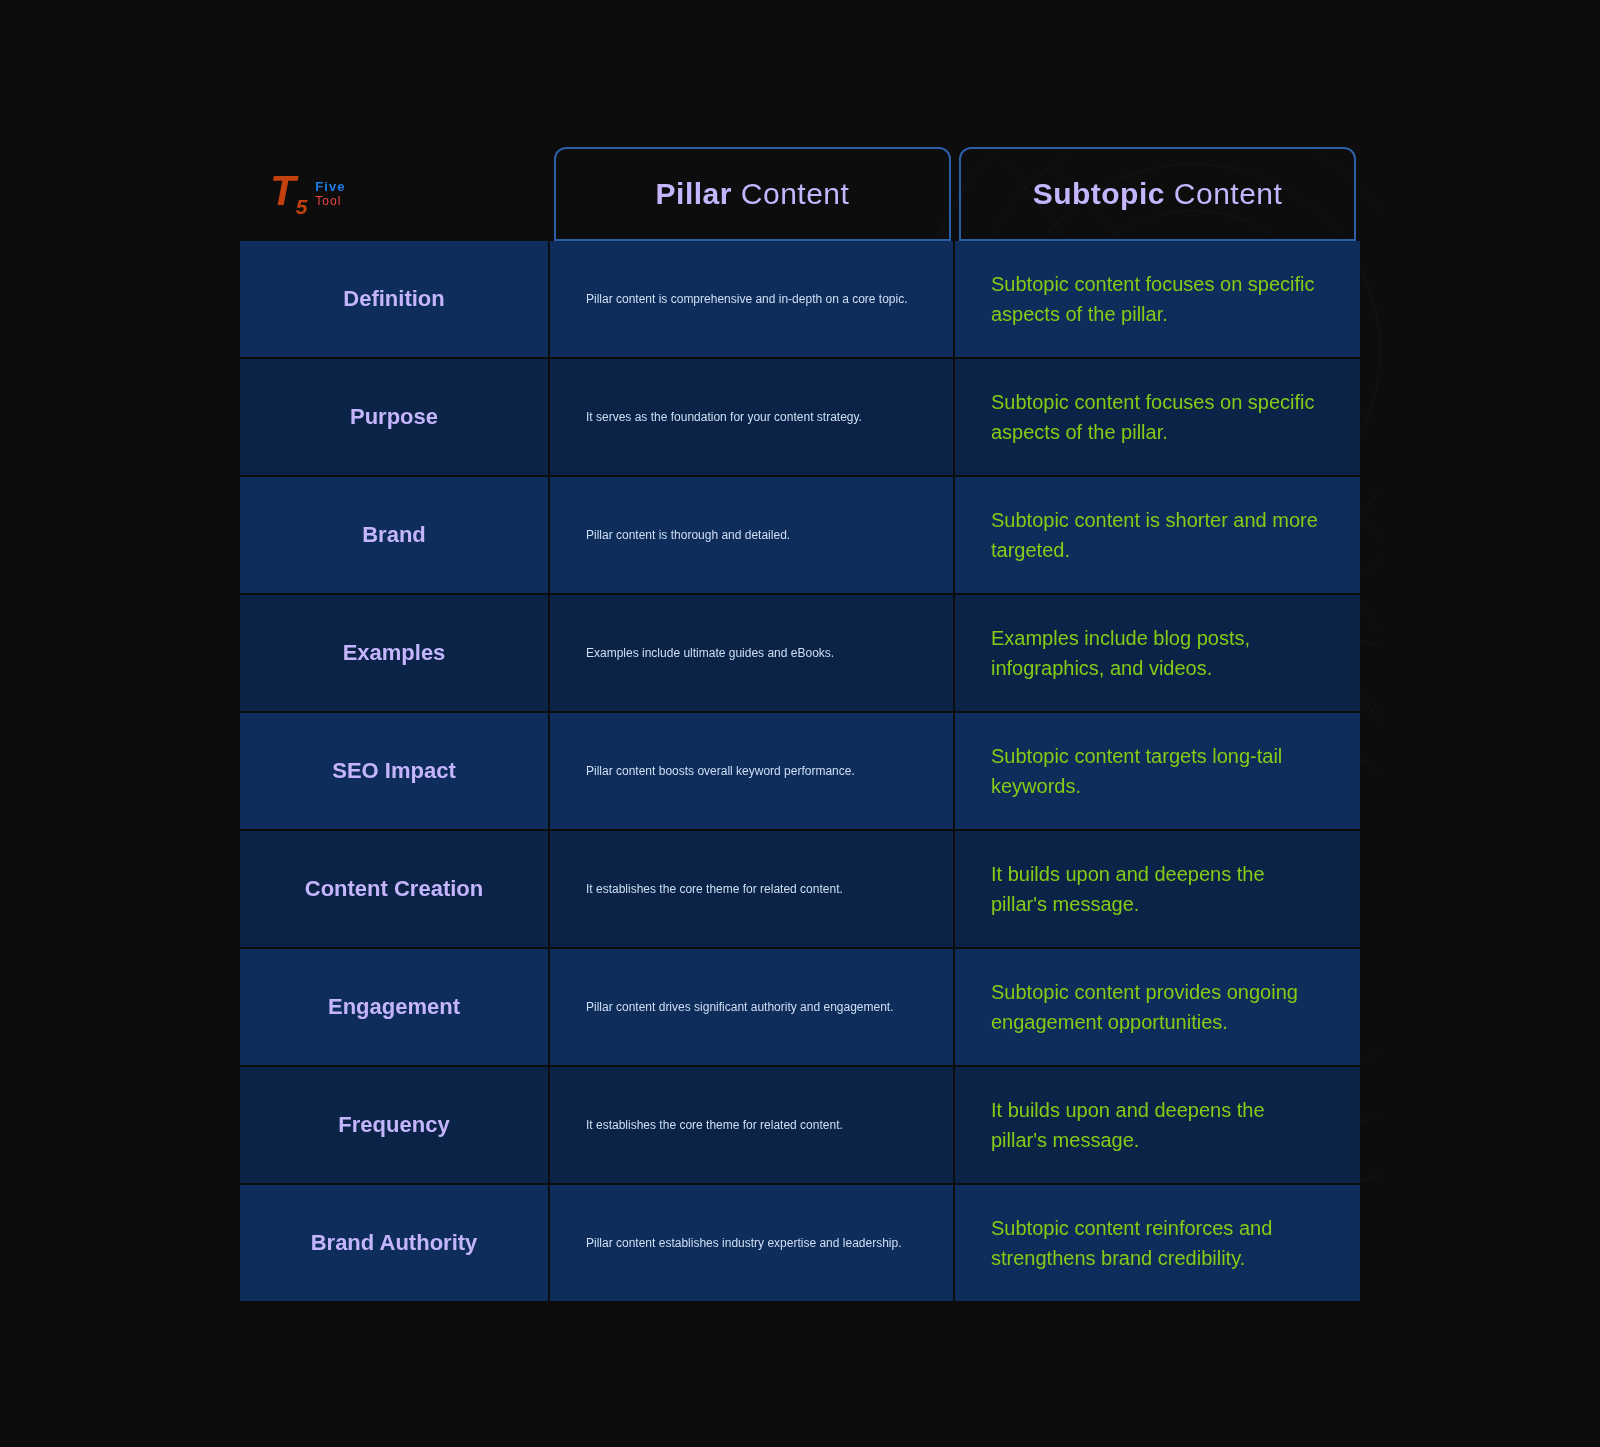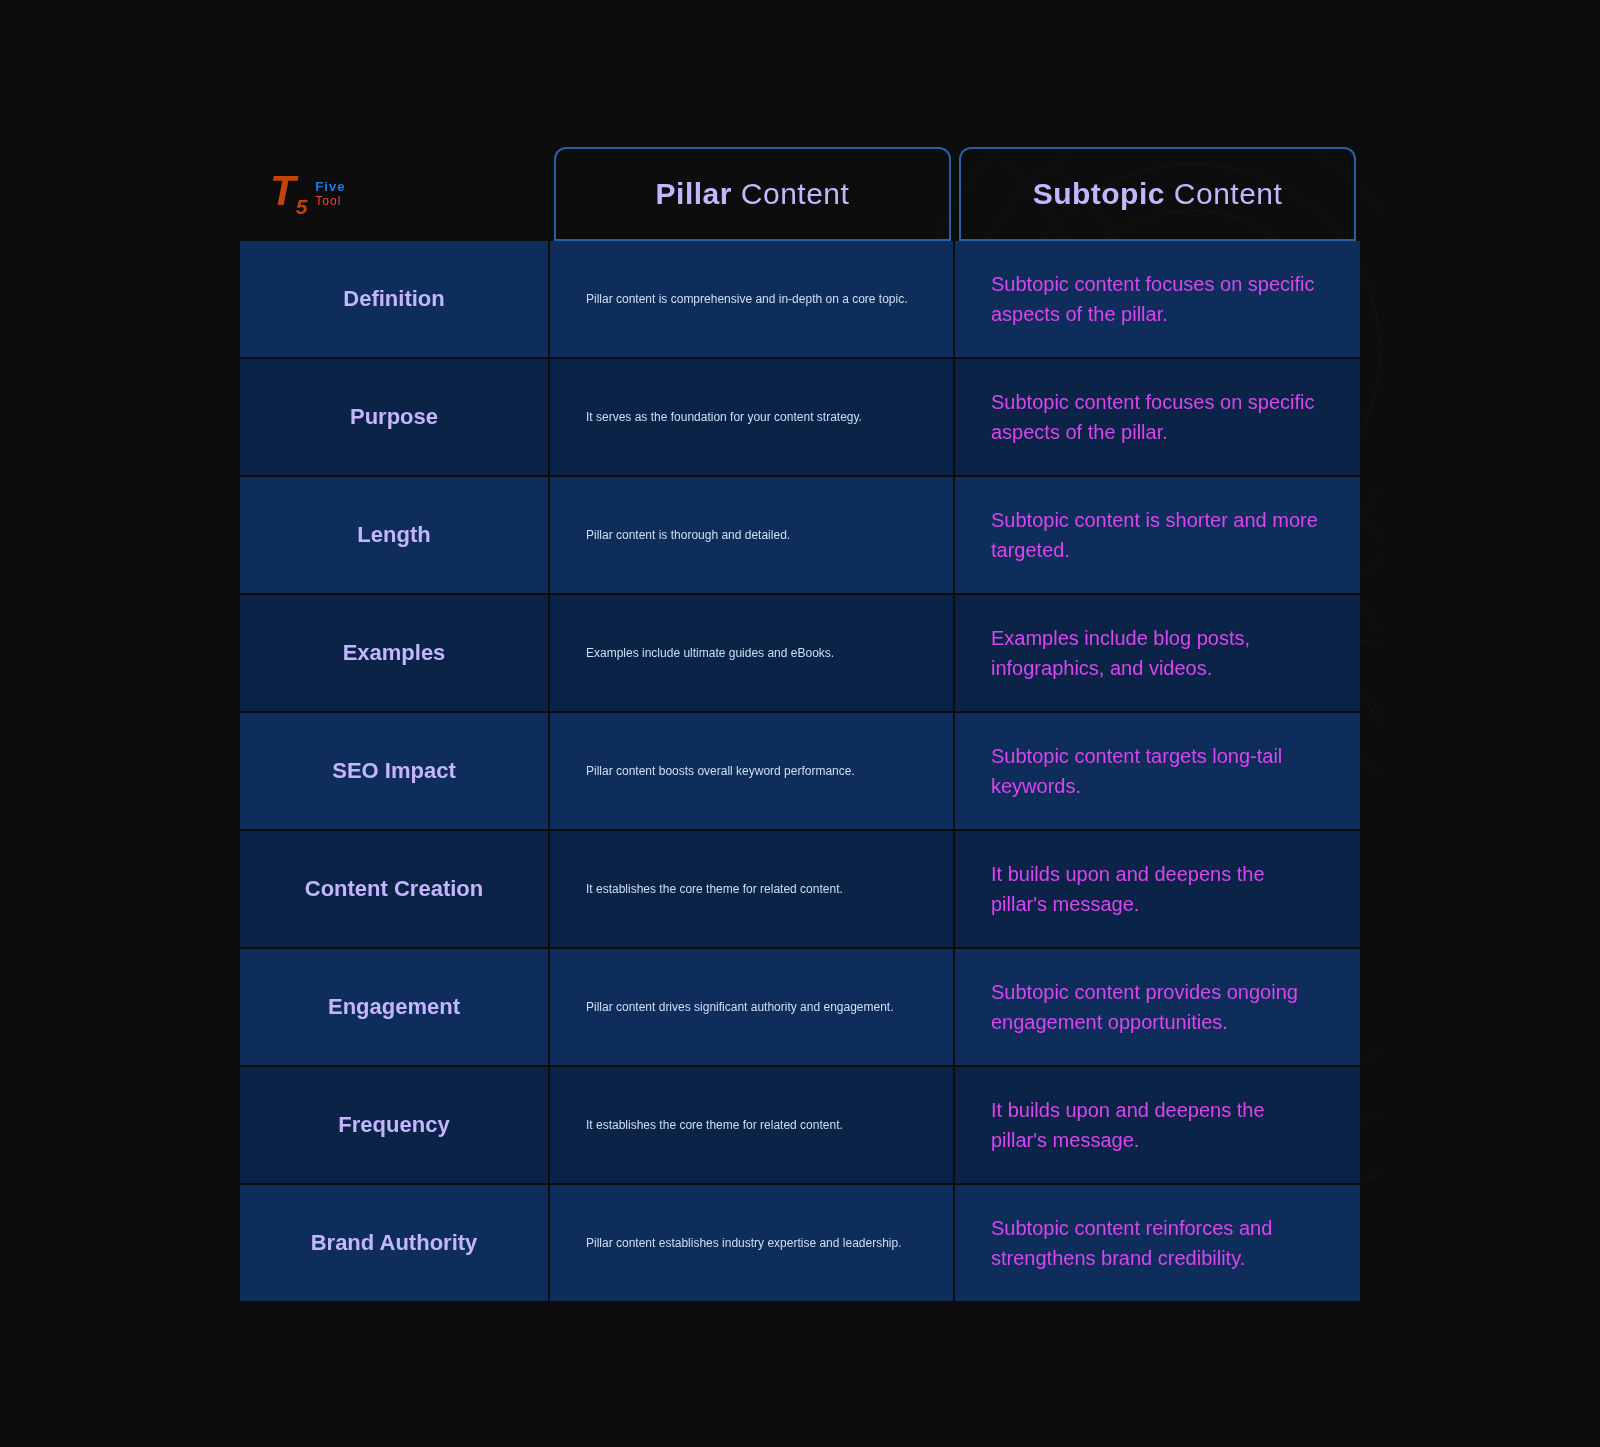--- a/index.html
+++ b/index.html
@@ -138,21 +138,21 @@
       padding: 28px 36px;
       display: flex;
       align-items: center;
       border-bottom: 2px solid #0d0d0d;
       border-right: 2px solid #0d0d0d;
       position: relative;
     }
 
     .row-subtopic {
       background-color: #0e2d5a;
-      color: #d946ef;
+      color: #84cc16;
       font-size: 20px;
       line-height: 1.5;
       padding: 28px 36px;
       display: flex;
       align-items: center;
       border-bottom: 2px solid #0d0d0d;
     }
 
     
     .table-row:nth-child(even) .row-label,
@@ -236,21 +236,21 @@
             <div class="row-label">Definition</div>
             <div class="row-pillar">Pillar content is comprehensive and in-depth on a core topic.</div>
             <div class="row-subtopic">Subtopic content focuses on specific aspects of the pillar.</div>
           </div>
           <div class="table-row">
             <div class="row-label">Purpose</div>
             <div class="row-pillar">It serves as the foundation for your content strategy.</div>
             <div class="row-subtopic">Subtopic content focuses on specific aspects of the pillar.</div>
           </div>
           <div class="table-row">
-            <div class="row-label">Length</div>
+            <div class="row-label">Brand</div>
             <div class="row-pillar">Pillar content is thorough and detailed.</div>
             <div class="row-subtopic">Subtopic content is shorter and more targeted.</div>
           </div>
           <div class="table-row">
             <div class="row-label">Examples</div>
             <div class="row-pillar">Examples include ultimate guides and eBooks.</div>
             <div class="row-subtopic">Examples include blog posts, infographics, and videos.</div>
           </div>
           <div class="table-row">
             <div class="row-label">SEO Impact</div>

